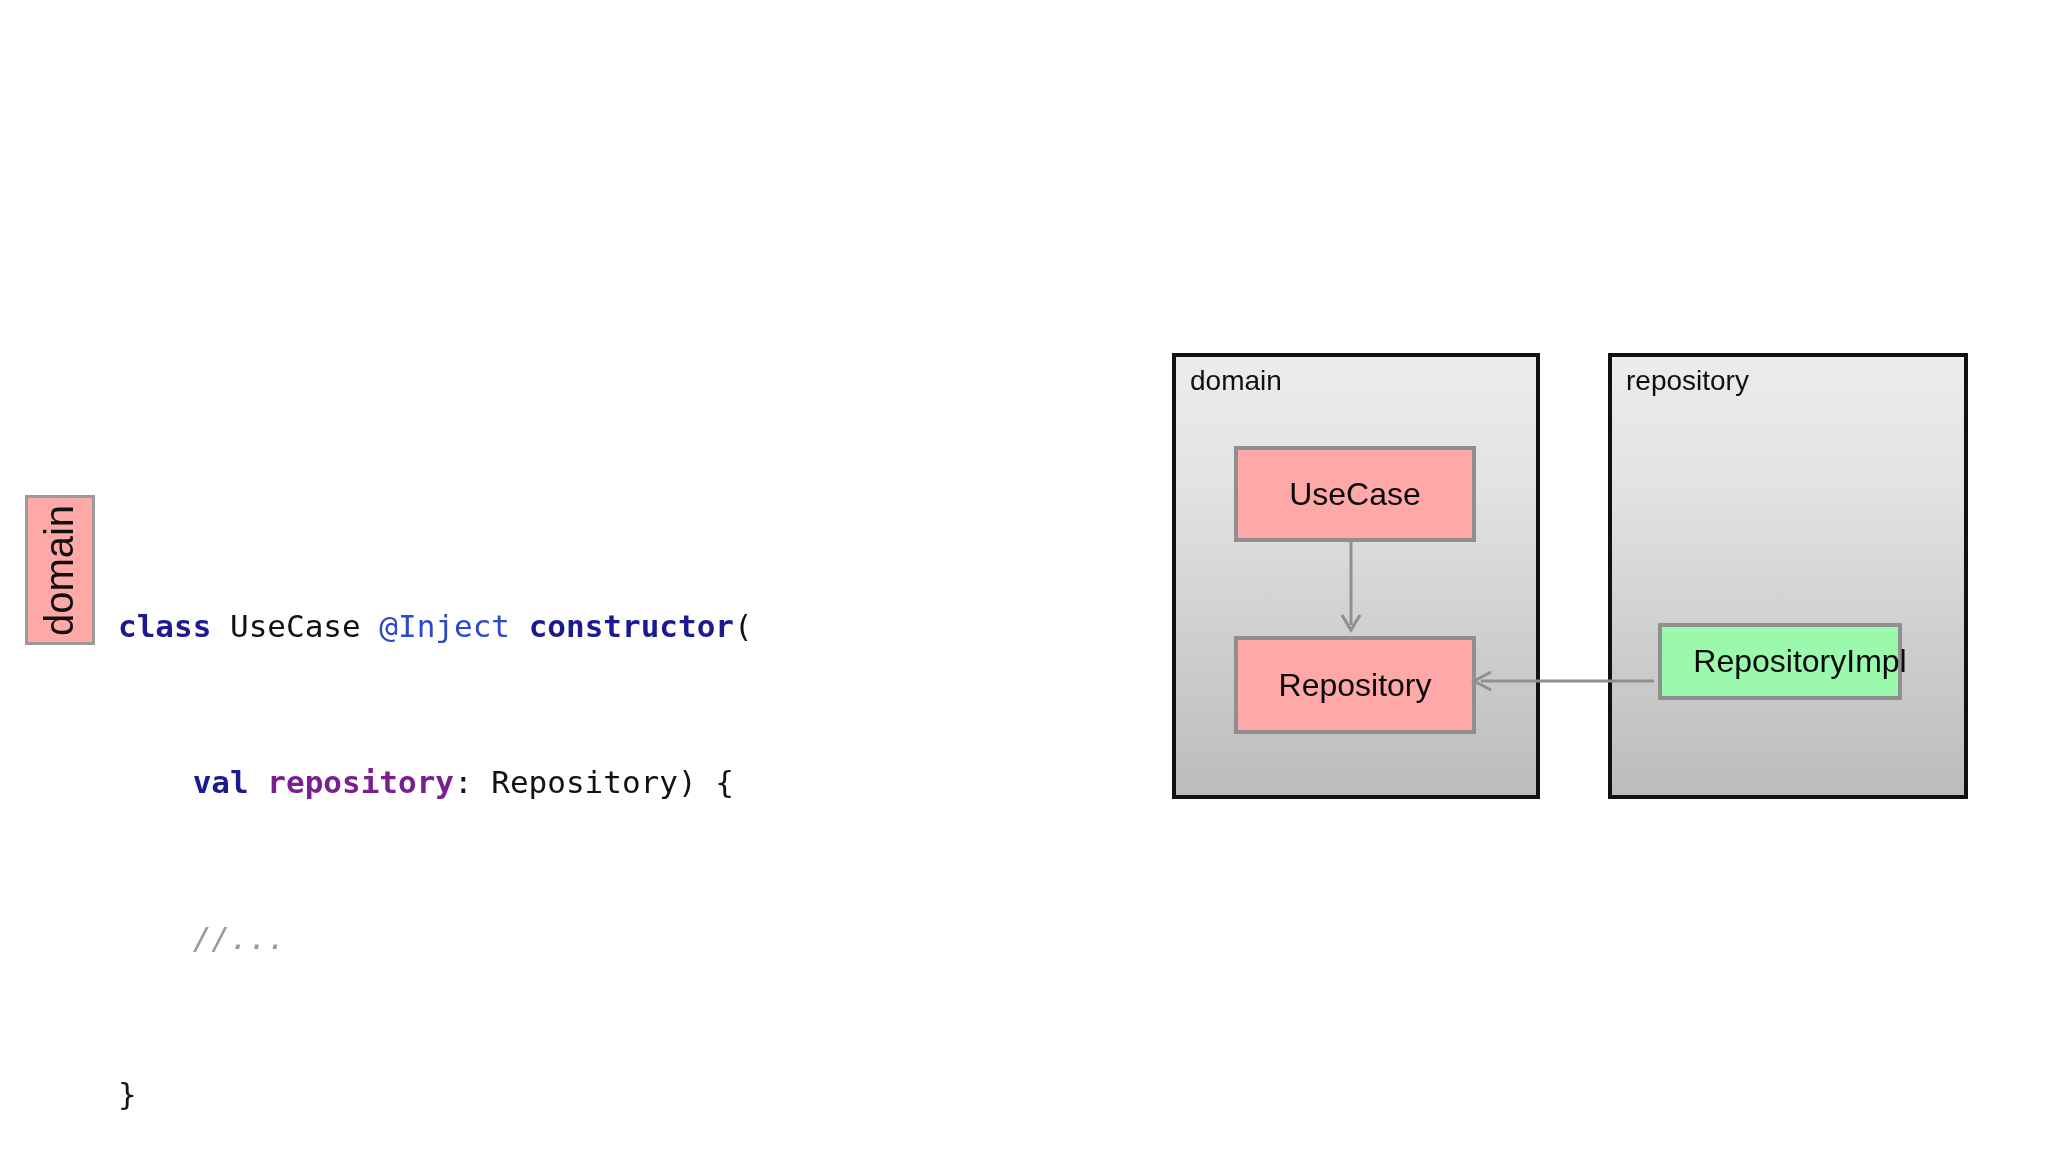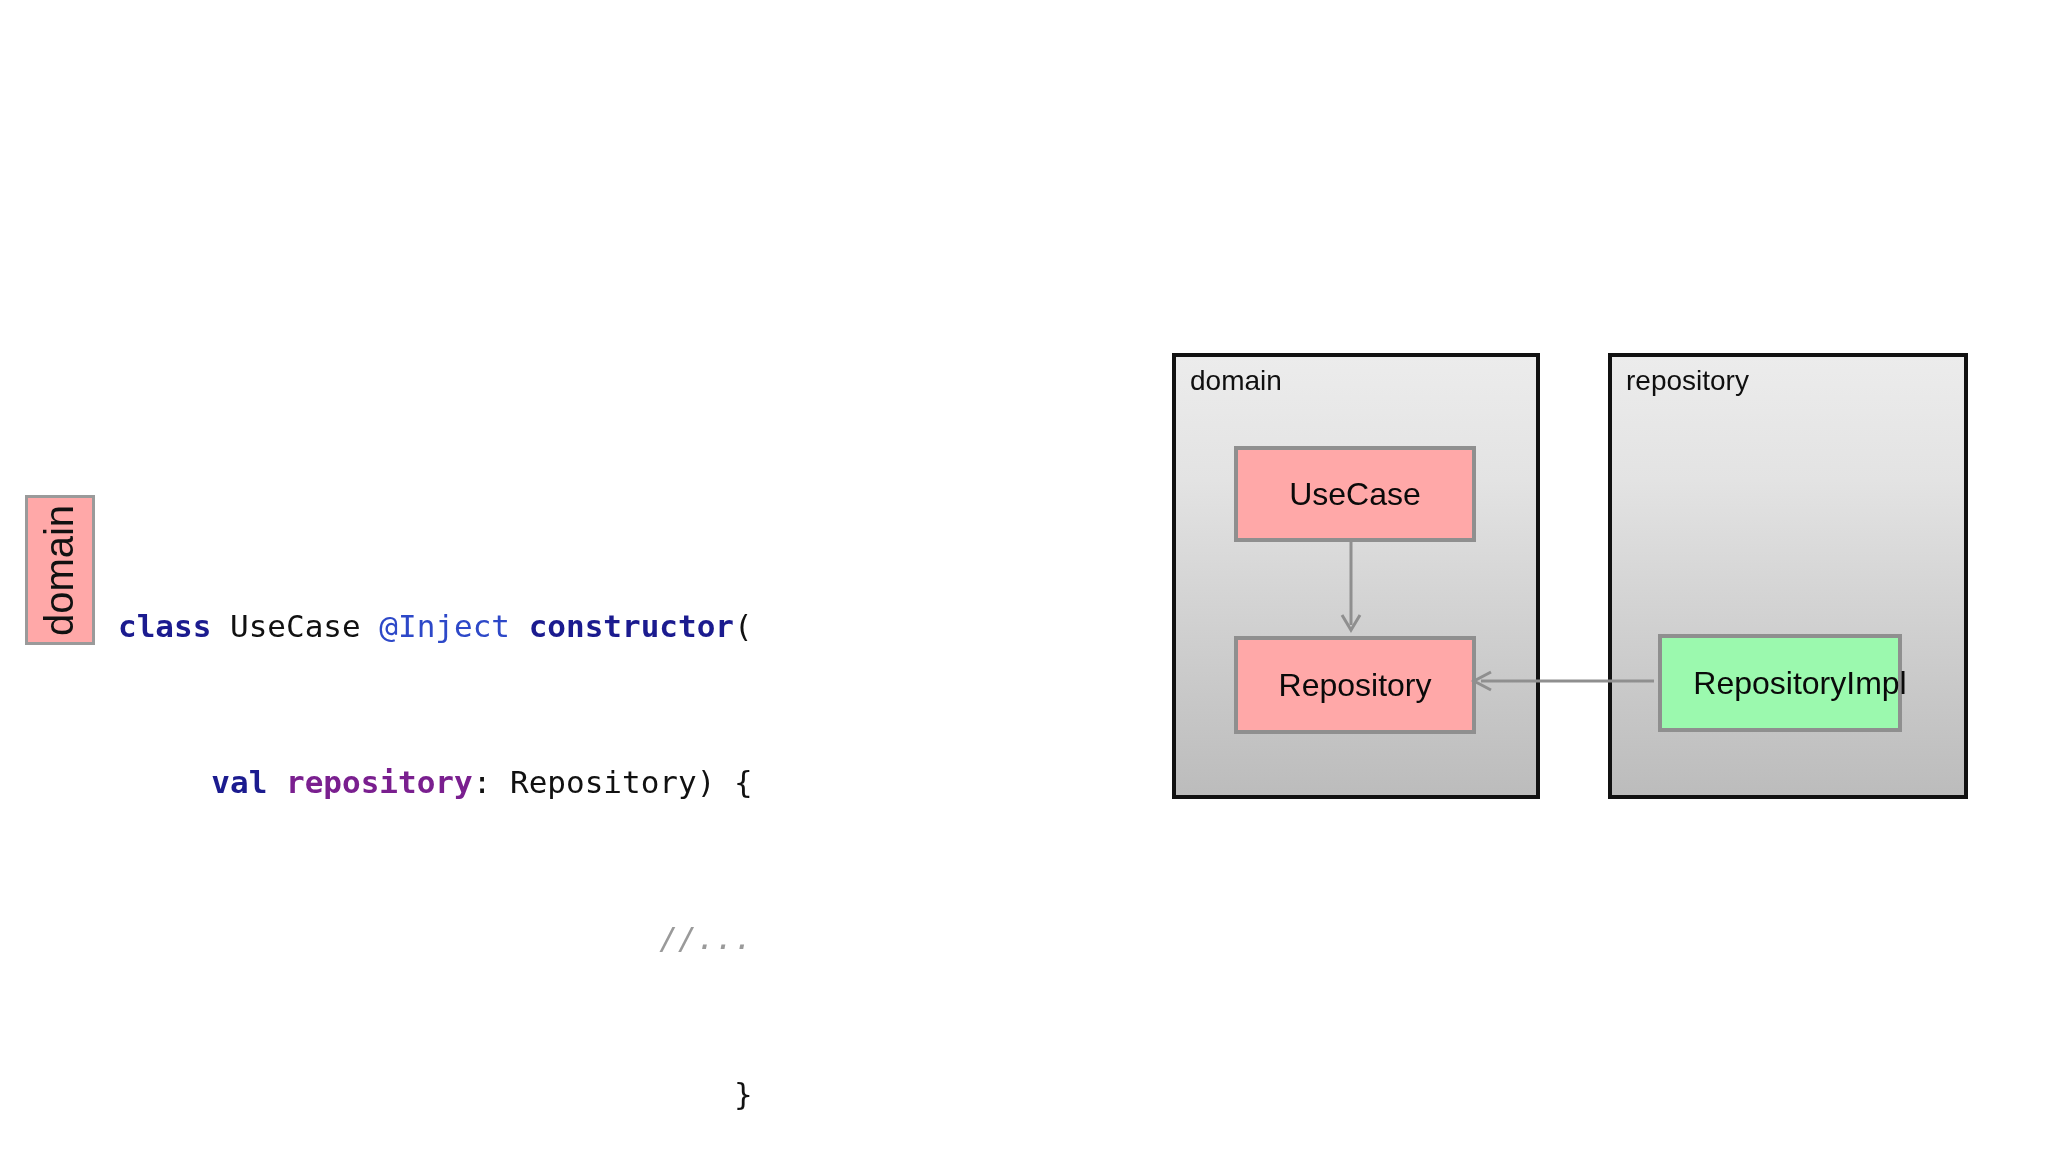--- a/index.html
+++ b/index.html
@@ -43,21 +43,21 @@
   #code-block {
     position: absolute;
     left: 118px;
     top: 490px;
     font-family: "DejaVu Sans Mono", "Liberation Mono", monospace;
     font-size: 31px;
     line-height: 39px;
     white-space: pre;
     color: #000000;
   }
-  #code-block .ln { display: block; height: 39px; text-align: right; }
+  #code-block .ln { display: block; height: 39px; }
   .kw   { color: #1b1b8f; font-weight: bold; }
   .anno { color: #2d48c8; }
   .plain{ color: #111111; }
   .prop { color: #7a1f8f; font-weight: bold; }
   .punc { color: #111111; }
   .cmt  { color: #9a9a9a; font-style: italic; }
 
   
   #diagram {
     position: absolute;
@@ -95,21 +95,21 @@
     justify-content: center;
     font-family: "Liberation Sans", sans-serif;
     font-size: 32px;
     color: #0a0a0a;
   }
   .node.pink  { background: #ffa8a8; }
   .node.green { background: #9bf9ae; }
 
   #node-usecase        { left: 58px;  top: 89px;  width: 242px; height: 96px; }
   #node-repository     { left: 58px;  top: 279px; width: 242px; height: 98px; }
-  #node-repositoryimpl { left: 46px;  top: 277px; width: 244px; height: 98px; padding-left: 40px; }
+  #node-repositoryimpl { left: 46px;  top: 266px; width: 244px; height: 77px; padding-left: 40px; }
 
   
   #arrows {
     position: absolute;
     left: 0; top: 0;
     width: 796px; height: 446px;
     pointer-events: none;
     overflow: visible;
   }
 </style>

